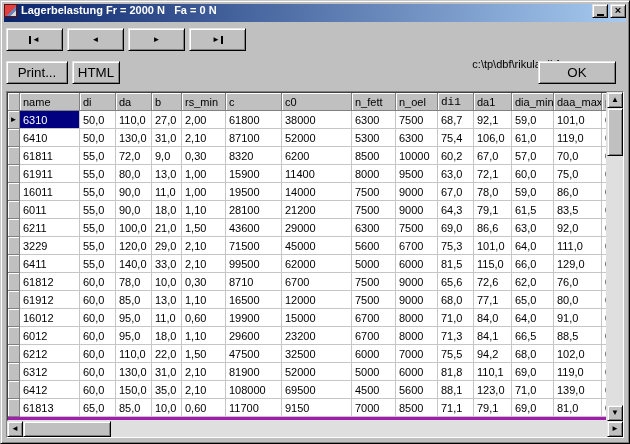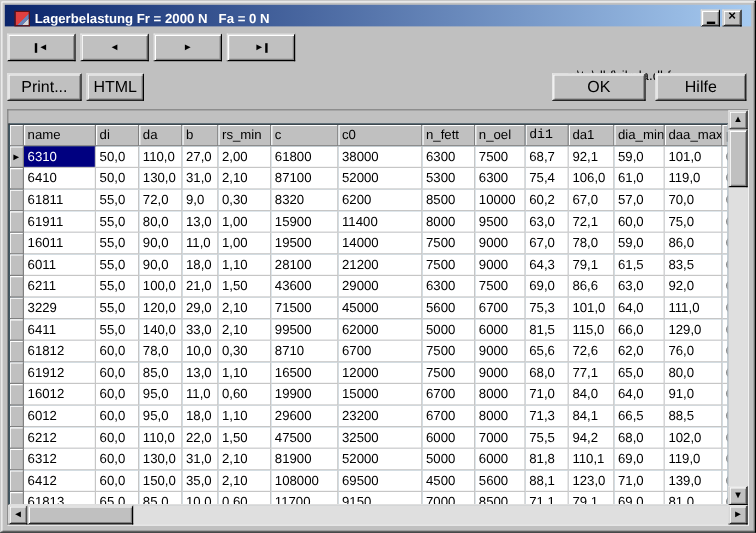--- a/index.html
+++ b/index.html
@@ -9,21 +9,21 @@
   .window {
     width: 630px; height: 444px; background: #c0c0c0;
     border: 1px solid; border-color: #c8c8c8 #000 #000 #c8c8c8;
     box-shadow: inset 1px 1px 0 #fff, inset -1px -1px 0 #808080;
     padding: 3px; display: flex; flex-direction: column;
   }
 
   .titlebar {
     flex: 0 0 18px; height: 18px;
     background: linear-gradient(90deg, #0a246a, #a6caf0);
-    display: flex; align-items: flex-end; padding: 0 8px;
+    display: flex; align-items: flex-start; padding: 0 0;
   }
   .app-icon {
     width: 13px; height: 13px; margin-right: 3px; flex: 0 0 13px;
     background: linear-gradient(135deg, #e04040 0 55%, #6a84b8 55% 75%, #d8d8d8 75%);
     border: 1px solid #601010;
   }
   .title-text {
     color: #fff; font-weight: bold; flex: 1; white-space: pre;
     overflow: hidden; padding-left: 1px;
   }
@@ -60,22 +60,22 @@
   .gap8 { margin-right: 8px; }
   .spacer { flex: 1; }
 
   .grid-frame {
     flex: 1; position: relative;
     border: 1px solid; border-color: #808080 #fff #fff #808080;
     background: #c0c0c0;
   }
   .cells-viewport {
     position: absolute; top: 0; left: 0; right: 16px; bottom: 16px;
-    overflow: hidden; background: #0c4a6e;
-    border: 1px solid; border-color: #404040 #dfdfdf #dfdfdf #404040; margin-top: 11px;
+    overflow: hidden; background: #a21caf;
+    border: 1px solid; border-color: #404040 #dfdfdf #dfdfdf #404040;
   }
   table { border-collapse: separate; border-spacing: 0; table-layout: fixed; width: 638px; }
   th, td {
     height: 18px; padding: 0 3px; font-weight: normal; text-align: left;
     white-space: nowrap; overflow: hidden; font-size: 11px;
   }
   th {
     background: #c0c0c0; height: 18px;
     border-right: 1px solid #808080; border-bottom: 1px solid #808080;
     box-shadow: inset 1px 1px 0 #fff;
@@ -131,21 +131,20 @@
         <div>c:\tp\dbf\rikula.dbf</div>
         <div>LG1   Datenbank Rillenkugellager</div>
       </div>
     </div>
 
     <div class="btn-row">
       <button class="btn btn3d w62">Print...</button>
       <button class="btn btn3d w48">HTML</button>
       <span class="spacer"></span>
       <button class="btn btn3d w78 gap8">OK</button>
-      <button class="btn btn3d w76" style="margin-right:2px">Hilfe</button>
     </div>
 
     <div class="grid-frame">
       <div class="cells-viewport">
         <table>
           <thead>
             <tr>
                 <th style="width: 12px;"></th>
                 <th style="width: 60px;">name</th>
                 <th style="width: 36px;">di</th>

